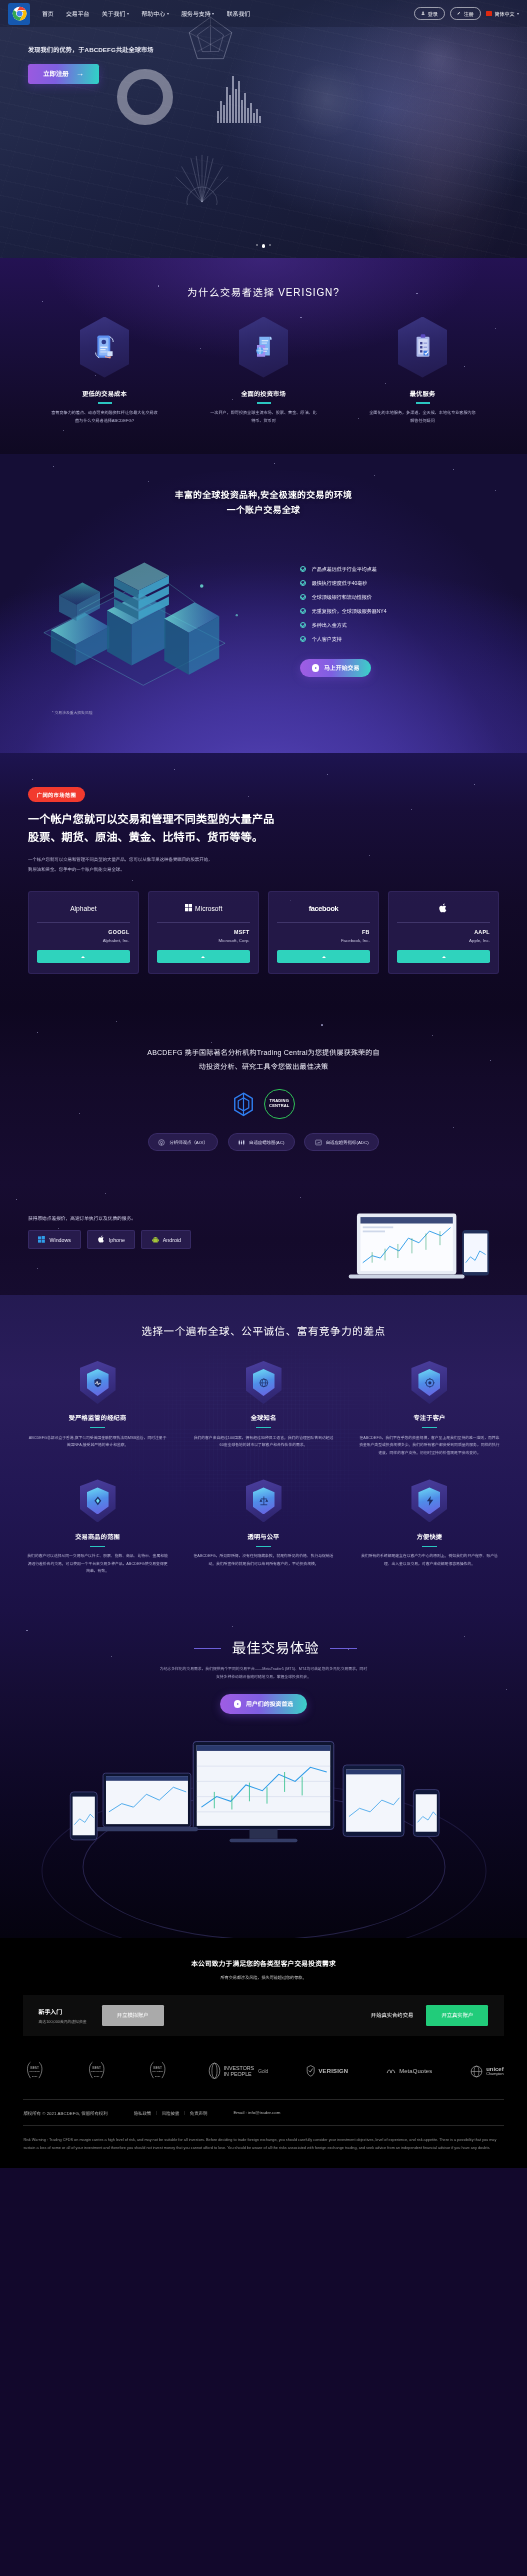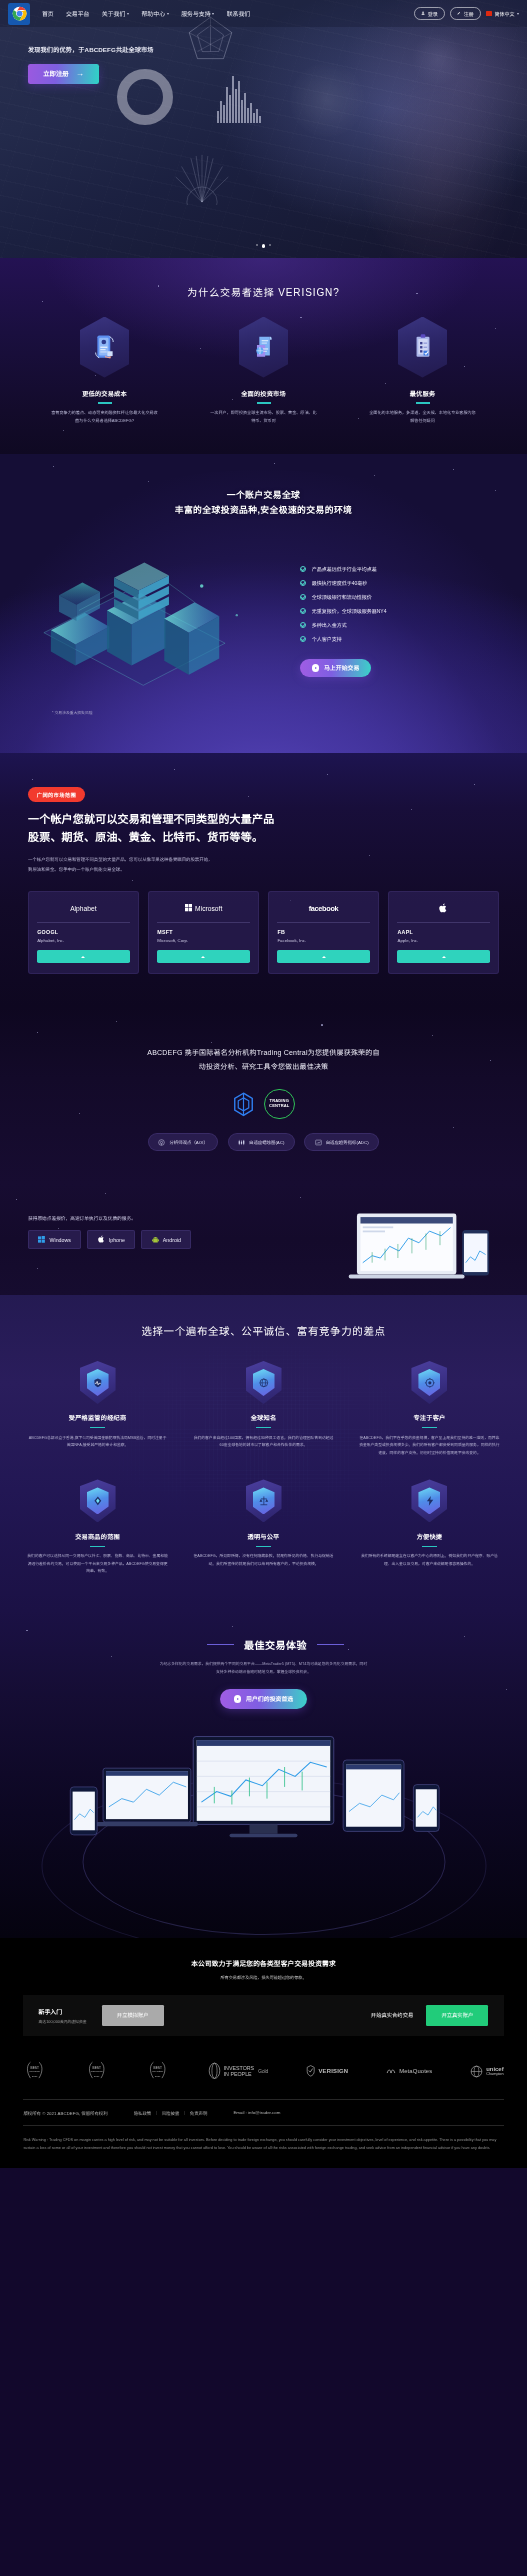--- a/index.html
+++ b/index.html
@@ -168,21 +168,21 @@
     padding:3.5px 8.8px;border-radius:8.2px;position:relative;z-index:3;letter-spacing:0.3px;
   }
   .market h2{
     position:relative;z-index:3;margin-top:8.8px;font-size:11px;font-weight:bold;line-height:1.62;letter-spacing:0.2px;
   }
   .market p.desc{
     position:relative;z-index:3;margin-top:8.2px;font-size:4.4px;line-height:2.2;color:#b9b6d3;max-width:293px;
   }
   .stocks{position:relative;z-index:3;margin-top:16.4px;display:flex;gap:9.4px;}
   .stock{
-    flex:1;background:rgba(47,34,92,.62);border-radius:2.9px;padding:8.8px 8.2px 10px;text-align:left;
+    flex:1;background:rgba(47,34,92,.62);border-radius:2.9px;padding:8.8px 8.2px 10px;text-align:right;
     border:0.6px solid rgba(120,100,190,.16);
   }
   .stock .brand{height:15.2px;display:flex;align-items:center;justify-content:center;gap:2.9px;
     font-size:6.7px;color:#fff;font-weight:normal;}
   .stock .brand.bold{font-weight:bold;letter-spacing:-0.3px;font-size:7.3px;}
   .stock hr{border:none;border-top:0.6px solid rgba(150,140,210,.25);margin:5.9px 0 6.4px;}
   .stock .tick{font-size:5.3px;font-weight:bold;letter-spacing:0.3px;}
   .stock .cname{margin-top:2.9px;font-size:4.4px;color:#c7c4de;}
   .stock .up{
     margin-top:7.6px;height:12.3px;border-radius:1.8px;background:#2fd3bd;
@@ -251,21 +251,21 @@
   .shield .inner svg{width:11.7px;height:11.7px;}
   .bcell h4{margin-top:9.4px;font-size:6.2px;font-weight:bold;letter-spacing:0.2px;}
   .bcell .rule{width:15.2px;height:1.2px;background:#2bc6c0;margin:4.7px auto 6.4px;}
   .bcell p{font-size:3.8px;line-height:2;color:#b6b3d2;padding:0 3.5px;}
 
   
   .best{
     position:relative;padding:27px 0 23.4px;text-align:center;overflow:hidden;min-height:328px;
     background:linear-gradient(180deg,#1b1145 0%,#150d34 26%,#0c0722 62%,#05030f 100%);
   }
-  .best h2{position:relative;z-index:3;font-size:10px;font-weight:bold;letter-spacing:0.5px;padding-left:24px;}
+  .best h2{position:relative;z-index:3;font-size:14px;font-weight:normal;letter-spacing:0.5px;padding-left:24px;}
   .best .dash{display:inline-block;width:27px;height:1.2px;background:#6c5fd8;vertical-align:3.5px;margin:0 7px;}
   .best p.lead{position:relative;z-index:3;margin:9.4px auto 0;max-width:352px;font-size:3.8px;line-height:2.1;color:#a8a4c6;}
   .best .cta{
     position:relative;z-index:3;margin-top:11.7px;display:inline-flex;align-items:center;gap:4.7px;
     padding:5.3px 14px;border-radius:10.5px;font-size:5.9px;font-weight:bold;color:#fff;border:none;cursor:pointer;
     background:linear-gradient(95deg,#a05de4 0%,#7f5ee2 45%,#3ad2c8 100%);
     box-shadow:0 2.3px 8.2px rgba(110,70,200,.4);
   }
   .best .cta .play{width:7.6px;height:7.6px;border-radius:50%;background:#fff;display:flex;align-items:center;justify-content:center;}
   .best .cta .play:after{content:"";border-left:2.9px solid #7d5ce0;border-top:1.8px solid transparent;border-bottom:1.8px solid transparent;margin-left:0.9px;}
@@ -537,22 +537,22 @@
     <div class="globe-arc"></div>
     <div class="stars">
       <i style="left:10%;top:4%;width:1.2px;height:1.2px"></i>
         <i style="left:28%;top:9%;width:0.9px;height:0.9px"></i>
       <i style="left:52%;top:3%;width:1.2px;height:1.2px"></i>
         <i style="left:71%;top:7%;width:0.9px;height:0.9px"></i>
       <i style="left:86%;top:5%;width:1.2px;height:1.2px"></i>
         <i style="left:94%;top:12%;width:0.9px;height:0.9px"></i>
     </div>
     <h2>
+      <div>丰富的全球投资品种,安全极速的交易的环境</div>
       <div>一个账户交易全球</div>
-      <div>丰富的全球投资品种,安全极速的交易的环境</div>
     </h2>
     <div class="globe-body">
       <svg class="iso" viewBox="0 0 430 260">
         <defs>
           <linearGradient id="gA" x1="0" y1="0" x2="0" y2="1">
             <stop offset="0" stop-color="#4be0d2" stop-opacity=".55"></stop>
               <stop offset="1" stop-color="#2a8fbf" stop-opacity=".25"></stop>
           </linearGradient>
           <linearGradient id="gB" x1="0" y1="0" x2="1" y2="0">
             <stop offset="0" stop-color="#6fe8da" stop-opacity=".8"></stop>

